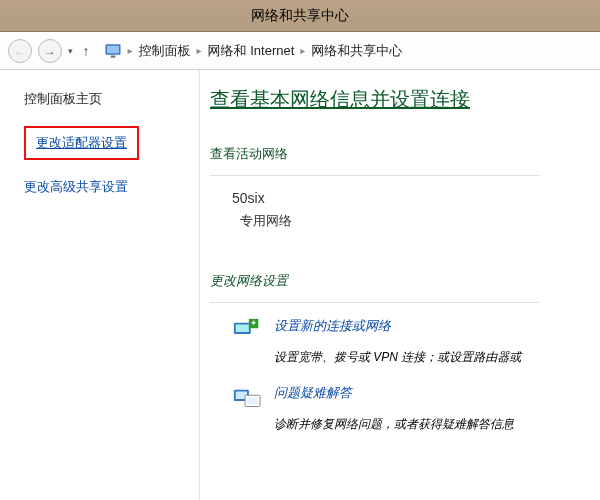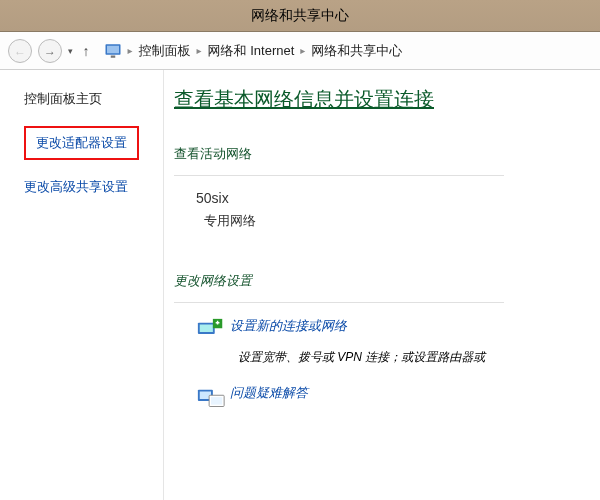--- a/index.html
+++ b/index.html
@@ -50,40 +50,40 @@
     font-size: 13px;
     color: #222;
   }
   .breadcrumb .sep { color: #888; font-size: 10px; }
   .cp-icon svg { width: 18px; height: 18px; display:block; }
   .body-area {
     display: flex;
     height: calc(500px - 32px - 38px);
   }
   .sidebar {
-    width: 164px;
+    width: 200px;
     padding: 20px 16px 0 24px;
     border-right: 1px solid #e5e5e5;
   }
   .sidebar a {
     display: block;
     color: #0a4aa8;
     text-decoration: none;
     margin-bottom: 18px;
     font-size: 13px;
     cursor: pointer;
   }
   .sidebar a.home { color: #1a1a1a; font-size: 13px; }
   .highlight-box {
     border: 2px solid #e11;
     padding: 6px 10px;
     display: inline-block;
     margin-bottom: 18px;
   }
-  .highlight-box a { margin-bottom: 0; color: #0a4aa8; }
+  .highlight-box a { margin-bottom: 0; color: #0a4aa8; text-decoration: underline; }
   .content {
     flex: 1;
     padding: 16px 0 0 10px;
     overflow: hidden;
   }
   h1.page-heading {
     color: #0a5a2a;
     font-weight: normal;
     font-size: 20px;
     margin-bottom: 32px;
@@ -93,21 +93,21 @@
     font-size: 13px;
     color: #14532d;
     margin-bottom: 12px;
   }
   .hr { border-top: 1px solid #e0e0e0; margin: 0 0 14px 0; width: 330px;}
   .net-name { font-weight: normal; font-size: 14px; margin-left: 22px; margin-bottom: 6px;}
   .net-type { font-size: 13px; margin-left: 30px; color: #333; }
   .section-block { margin-top: 42px; font-style: italic; }
   .action-row {
     display: flex;
-    gap: 4px;
+    gap: 12px;
     margin: 10px 0 4px 22px;
     align-items: flex-start;
   }
   .action-icon { width: 30px; height: 26px; flex-shrink: 0; }
   .action-text a {
     color: #0a4aa8; text-decoration: none; font-size: 13px; cursor:pointer;
   }
   .action-desc {
     font-size: 12px; color: #000000; margin: 6px 0 0 64px;
     white-space: nowrap;
@@ -190,15 +190,16 @@
               <rect x="2" y="6" width="16" height="12" rx="1" fill="#3a78c7"></rect>
               <rect x="4" y="8" width="12" height="8" fill="#cde8ff"></rect>
               <rect x="14" y="12" width="16" height="12" rx="1" fill="#fff" stroke="#888"></rect>
               <rect x="16" y="14" width="12" height="8" fill="#e8f4ff"></rect>
             </svg>
         </span>
         <div class="action-text">
           <a>问题疑难解答</a>
         </div>
       </div>
+      <div class="action-desc">诊断并修复网络问题，或者获得疑难解答信息</div>
     </div>
   </div>
 </div>
 
 </body></html>

